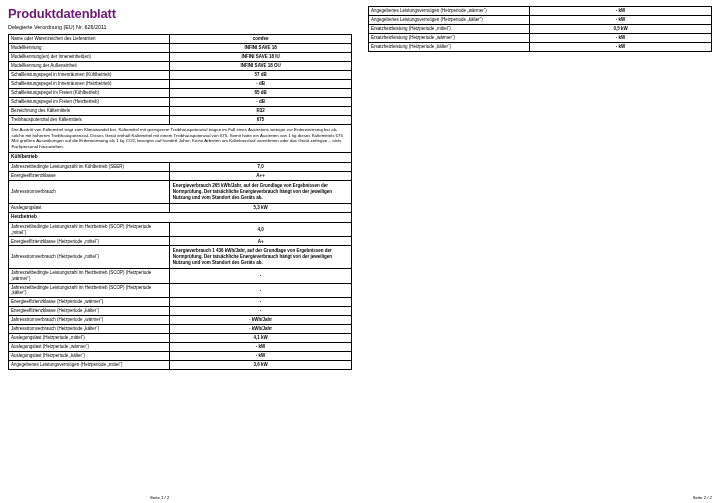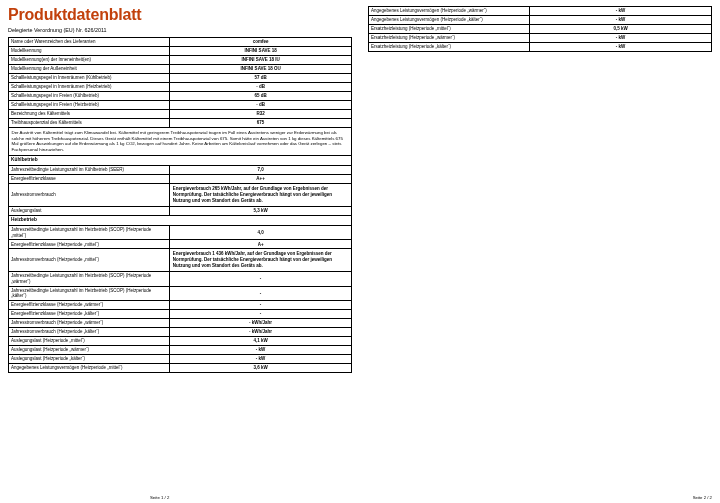--- a/index.html
+++ b/index.html
@@ -26,25 +26,25 @@
   }
   .col-right {
     position: absolute;
     left: 360px;
     top: 0;
     width: 360px;
     height: 503px;
     padding: 6px 8px 0 8px;
   }
   h1.title {
-    font-size: 16px;
+    font-size: 13px;
     font-weight: bold;
     margin: 0 0 3px 0;
     letter-spacing: -0.2px;
-    color: #c2410c;
+    color: #701a75;
   }
   .subtitle {
     font-size: 5.4px;
     margin: 0 0 4px 0;
     color: #000;
   }
   table.dt {
     width: 100%;
     border-collapse: collapse;
     table-layout: fixed;

